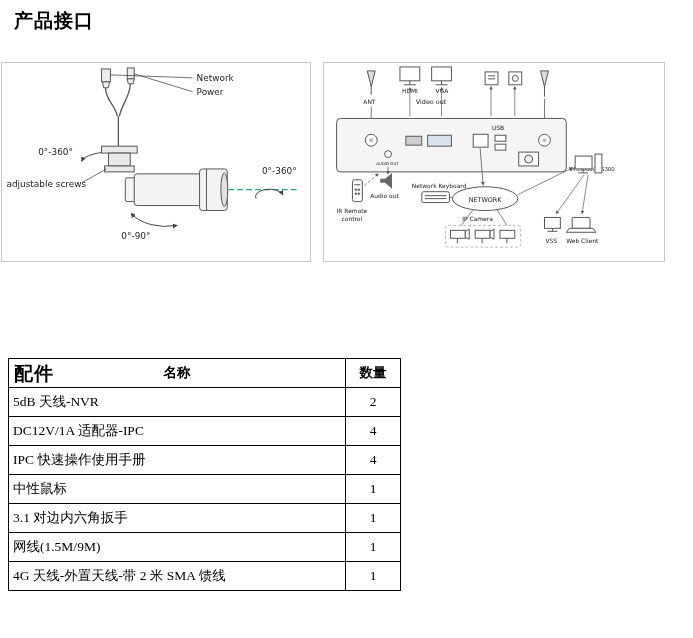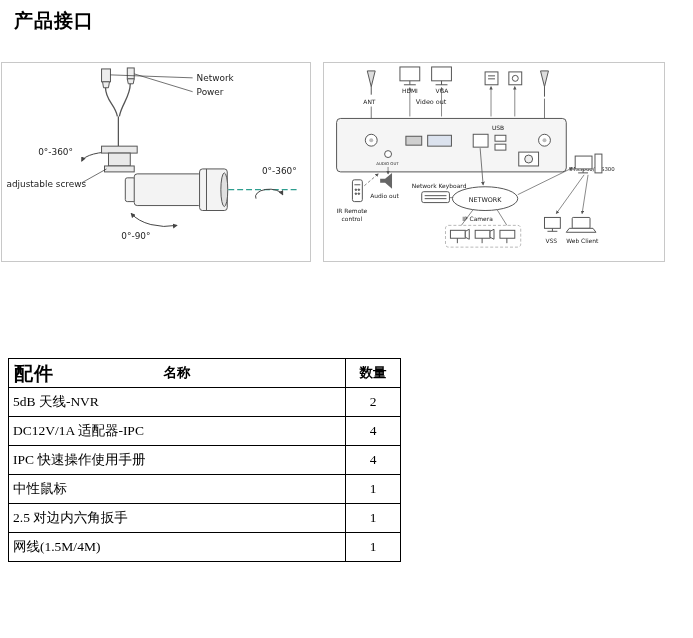--- a/index.html
+++ b/index.html
@@ -259,21 +259,25 @@
       </tr>
       <tr>
         <td class="name-cell">IPC 快速操作使用手册</td>
         <td class="qty-cell">4</td>
       </tr>
       <tr>
         <td class="name-cell">中性鼠标</td>
         <td class="qty-cell">1</td>
       </tr>
       <tr>
-        <td class="name-cell">2.5 对边内六角扳手</td>
-        <td class="qty-cell">1</td>
-      </tr>
-      <tr>
-        <td class="name-cell">网线(1.5M/4M)</td>
+        <td class="name-cell">3.1 对边内六角扳手</td>
+        <td class="qty-cell">1</td>
+      </tr>
+      <tr>
+        <td class="name-cell">网线(1.5M/9M)</td>
+        <td class="qty-cell">1</td>
+      </tr>
+      <tr>
+        <td class="name-cell">4G 天线-外置天线-带 2 米 SMA 馈线</td>
         <td class="qty-cell">1</td>
       </tr>
     </tbody>
 </table>
 
 </body></html>

